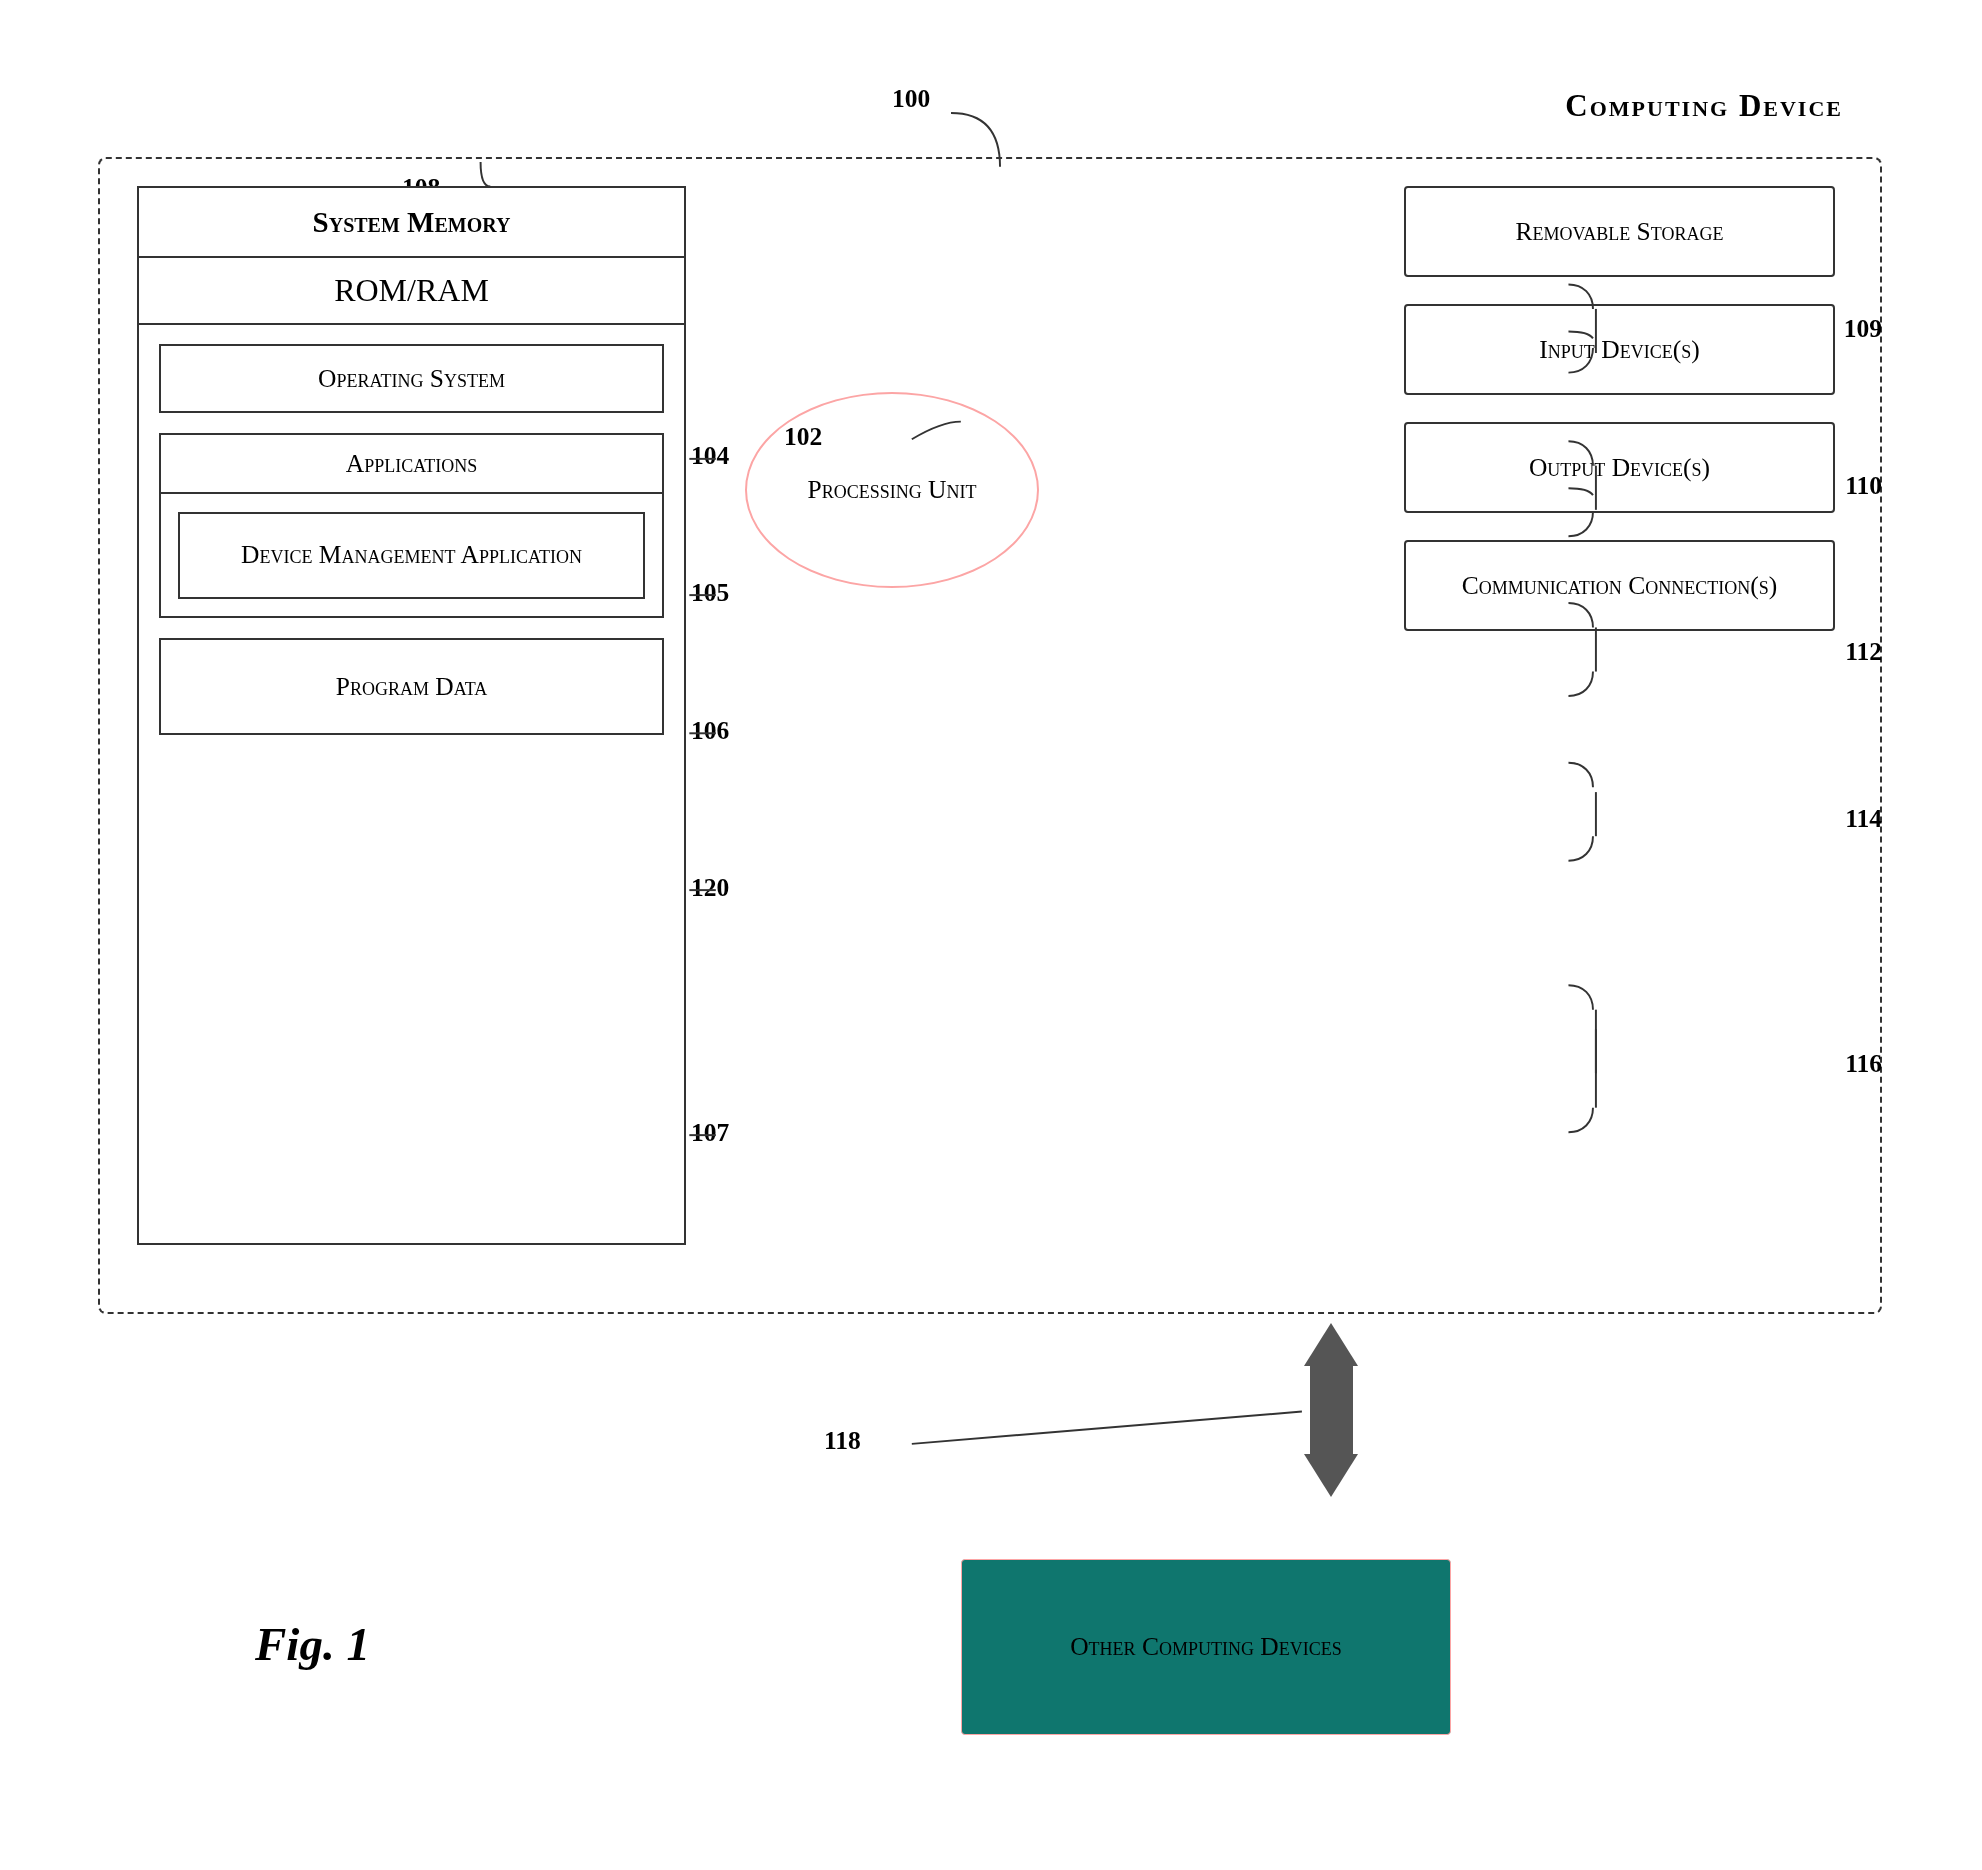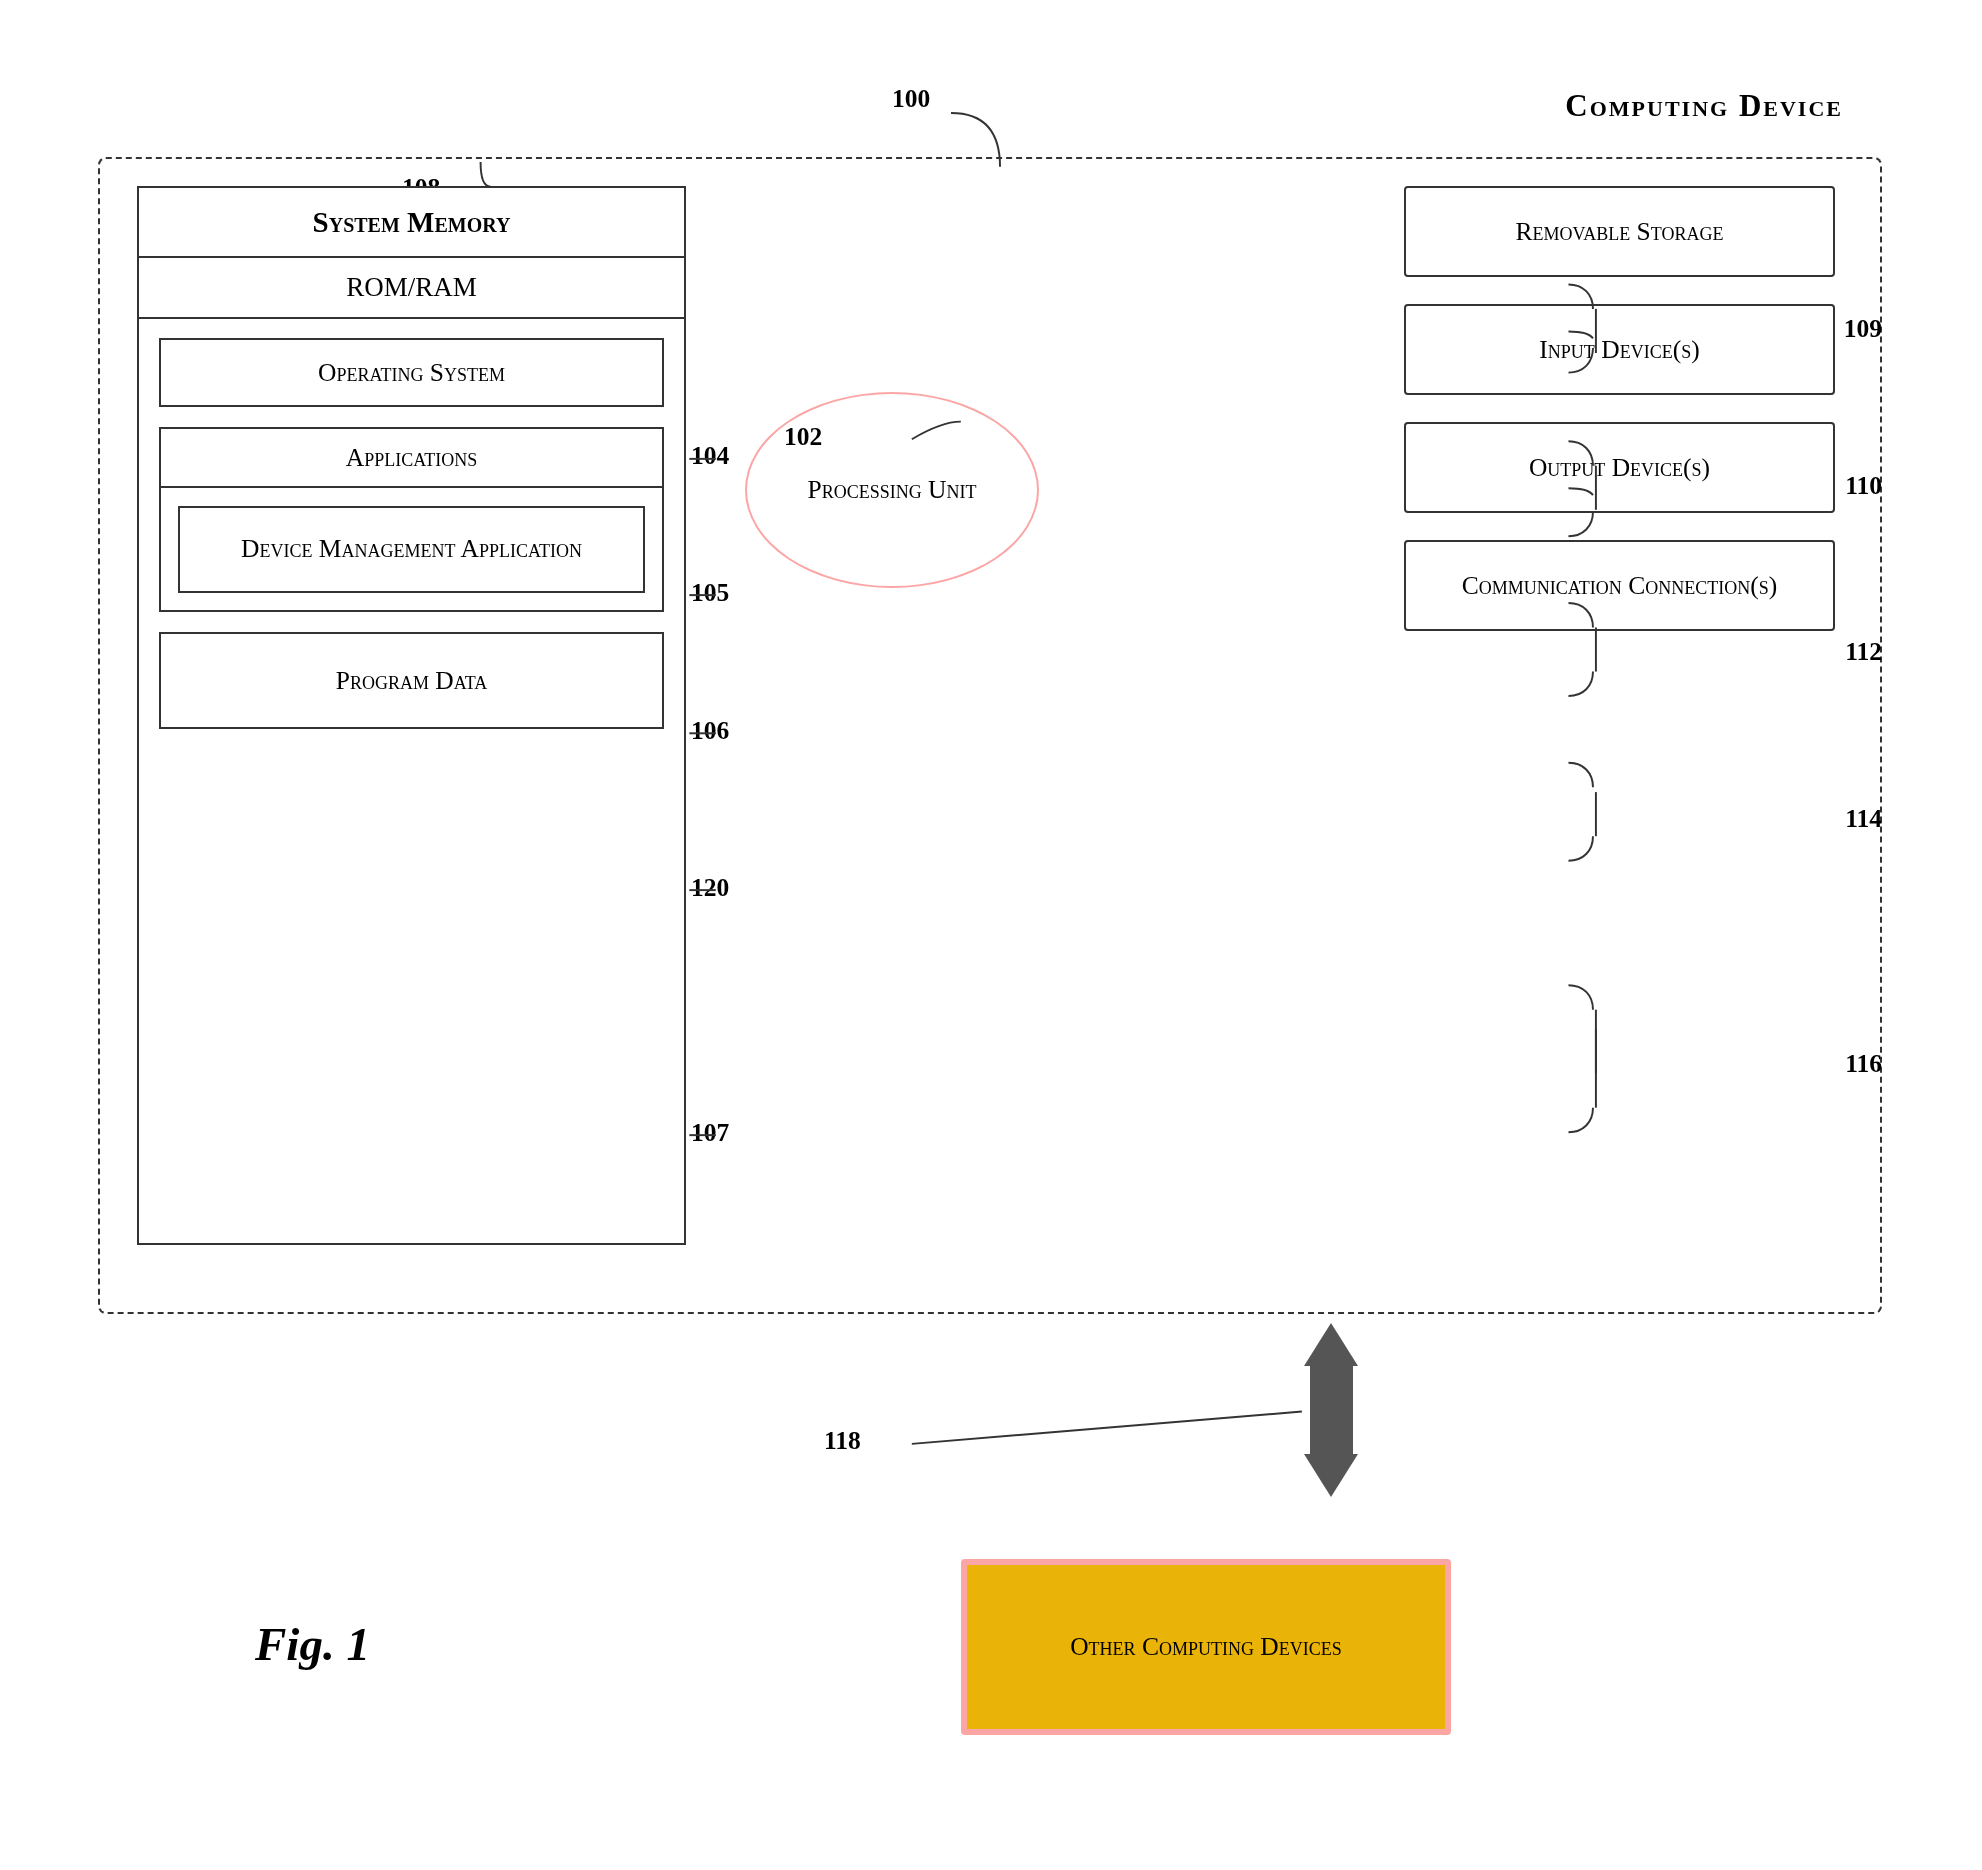--- a/index.html
+++ b/index.html
@@ -57,21 +57,21 @@
       padding: 17.6px 9.8px;
       font-size: 29px;
       font-variant: small-caps;
       font-weight: bold;
       border-bottom: 2px solid #333;
     }
 
     .rom-ram-label {
       text-align: center;
       padding: 13.7px 9.8px;
-      font-size: 27px;
+      font-size: 32px;
       font-variant: small-caps;
       border-bottom: 2px solid #333;
     }
 
     
     .os-box {
       margin: 19.6px 19.6px;
       border: 2px solid #333;
       padding: 17.6px 9.8px;
       text-align: center;
@@ -157,30 +157,30 @@
       position: relative;
     }
 
     
     .other-devices-box {
       position: absolute;
       top: 1500px;
       left: 902px;
       width: 490px;
       height: 176px;
-      border: 6px solid #fca5a5;
+      border: 1px solid #fca5a5;
       border-radius: 3.9px;
       display: flex;
       align-items: center;
       justify-content: center;
       text-align: center;
       font-size: 25.5px;
       font-variant: small-caps;
       line-height: 1.4;
-      background: #eab308;
+      background: #0f766e;
     }
 
     
     .fig-label {
       position: absolute;
       top: 1558px;
       left: 196px;
       font-size: 47px;
       font-style: italic;
       font-weight: bold;

